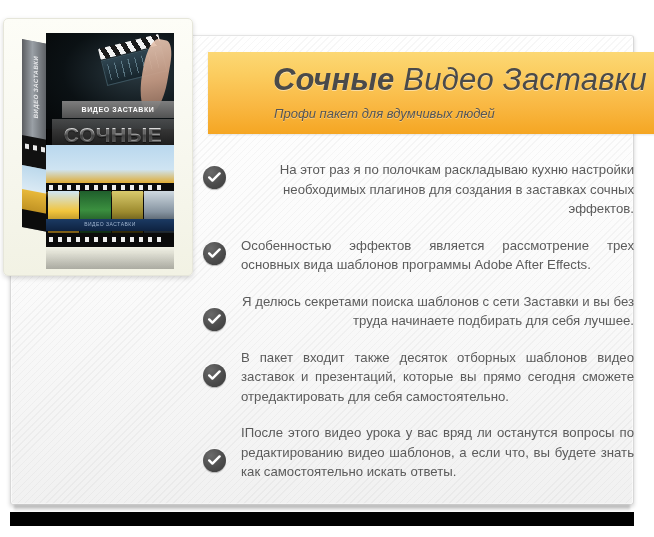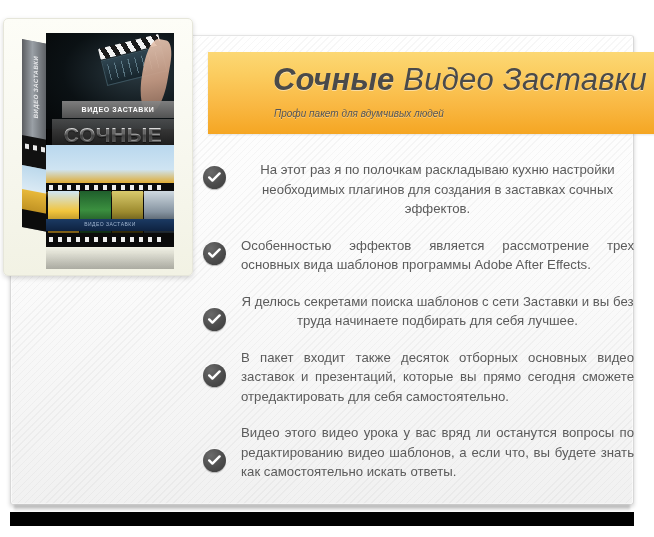--- a/index.html
+++ b/index.html
@@ -61,21 +61,21 @@
     color:#4a4a4a;
     white-space:nowrap;
     text-shadow:0 1px 0 rgba(255,255,255,0.45);
     letter-spacing:0.2px;
   }
   .header-title .t-bold{font-weight:bold;}
   .header-title .t-light{font-weight:normal;}
   .header-sub{
     position:absolute;
     left:66px;top:54px;
-    font-size:10px;
+    font-size:13px;
     line-height:16px;
     color:#555555;
     white-space:nowrap;
     text-shadow:0 1px 0 rgba(255,255,255,0.35);
     text-align:center;
   }
 
   
   .imgcard{
     position:absolute;
@@ -259,21 +259,21 @@
     box-shadow:0 1px 1px rgba(0,0,0,0.28), 0 0 0 1px rgba(255,255,255,0.45);
   }
   .bullet .dot svg{position:absolute;left:5px;top:6px;}
   .bullet p{
     margin:0;
     font-size:13.2px;
     line-height:19.5px;
     color:#5b5b5b;
     text-align:justify;
   }
-  .bullet p.left{text-align:center;}
+  .bullet p.left{text-align:right;}
   
   .b1 .dot{top:6px;}
   .b2 .dot{top:6px;}
   .b3 .dot{top:16px;}
   .b4 .dot{top:16px;}
   .b5 .dot{top:26px;}
 
   
   .bottomblack{
     position:absolute;left:10px;top:512px;width:624px;height:14px;
@@ -374,28 +374,28 @@
       </span>
       <p class="left">Я делюсь секретами поиска шаблонов с сети Заставки и вы без труда начинаете подбирать для себя лучшее.</p>
     </div>
 
     <div class="bullet b4">
       <span class="dot">
         <svg width="13" height="11" viewBox="0 0 13 11">
             <path d="M1.2 5.4 L4.4 8.6 L11.6 1.4" stroke="#ffffff" stroke-width="2.4" fill="none" stroke-linecap="round" stroke-linejoin="round"></path>
           </svg>
       </span>
-      <p>В пакет входит также десяток отборных основных видео заставок и презентаций, которые вы прямо сегодня сможете отредактировать для себя самостоятельно.</p>
+      <p>В пакет входит также десяток отборных шаблонов видео заставок и презентаций, которые вы прямо сегодня сможете отредактировать для себя самостоятельно.</p>
     </div>
 
     <div class="bullet b5">
       <span class="dot">
         <svg width="13" height="11" viewBox="0 0 13 11">
             <path d="M1.2 5.4 L4.4 8.6 L11.6 1.4" stroke="#ffffff" stroke-width="2.4" fill="none" stroke-linecap="round" stroke-linejoin="round"></path>
           </svg>
       </span>
-      <p>Видео этого видео урока у вас вряд ли останутся вопросы по редактированию видео шаблонов, а если что, вы будете знать как самостоятельно искать ответы.</p>
+      <p>IПосле этого видео урока у вас вряд ли останутся вопросы по редактированию видео шаблонов, а если что, вы будете знать как самостоятельно искать ответы.</p>
     </div>
 
   </div>
 
   <div class="bottomblack"></div>
 </div>
 
 </body></html>

